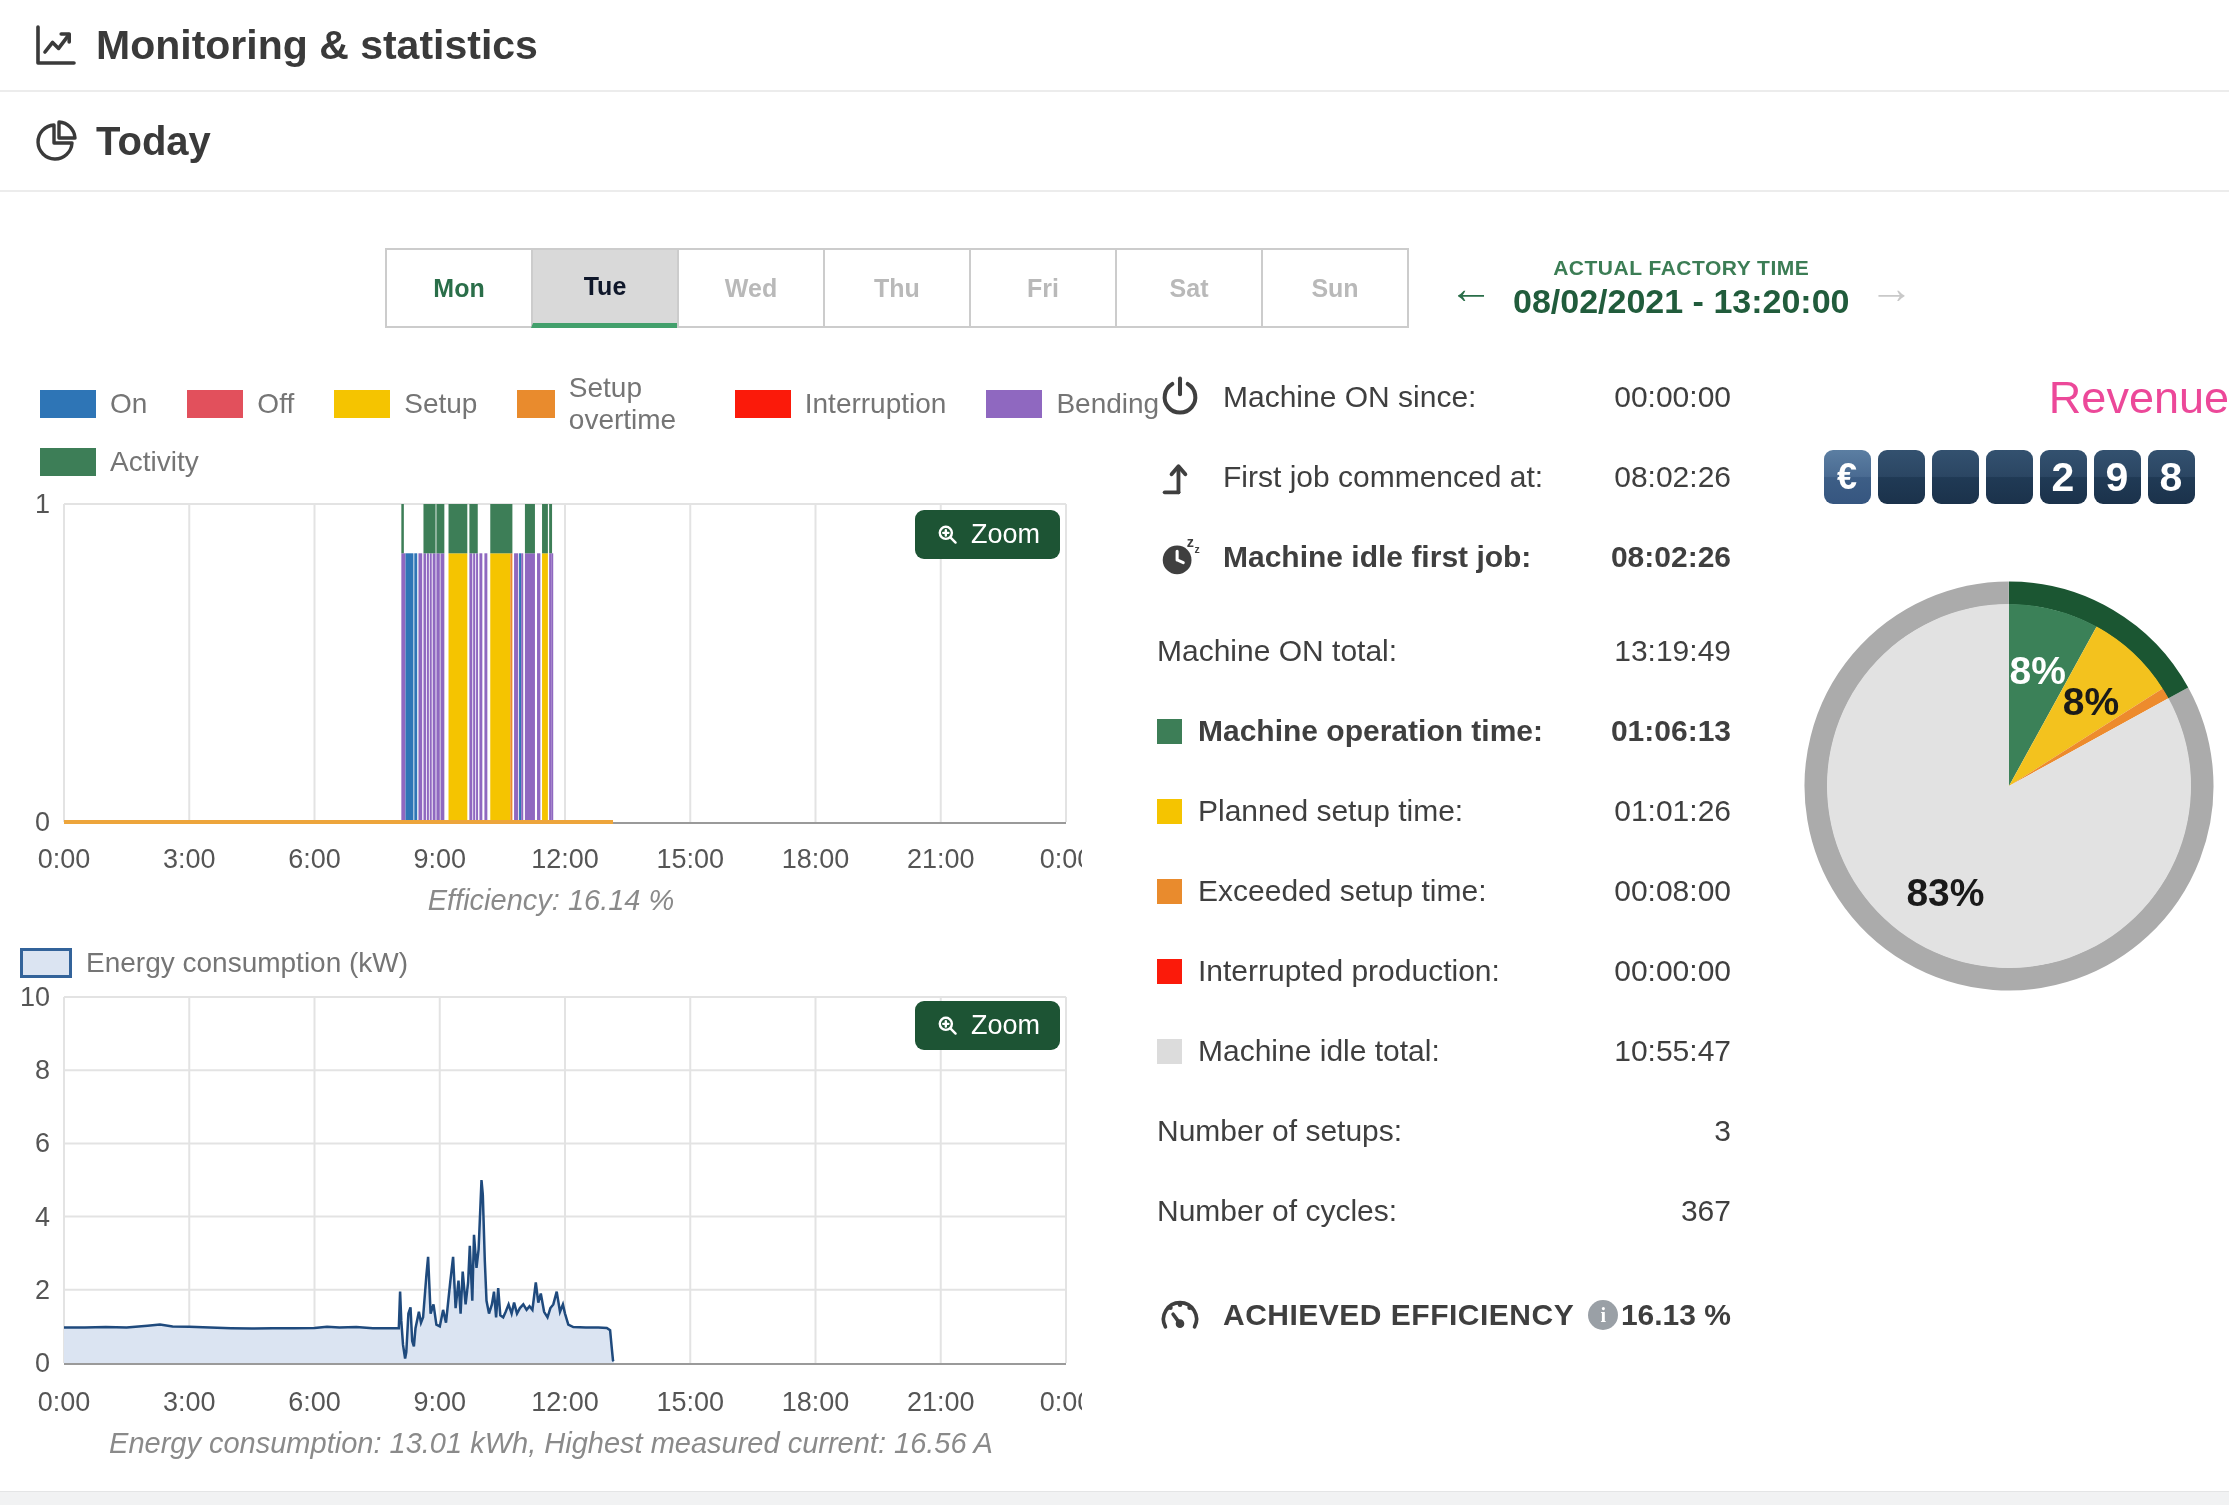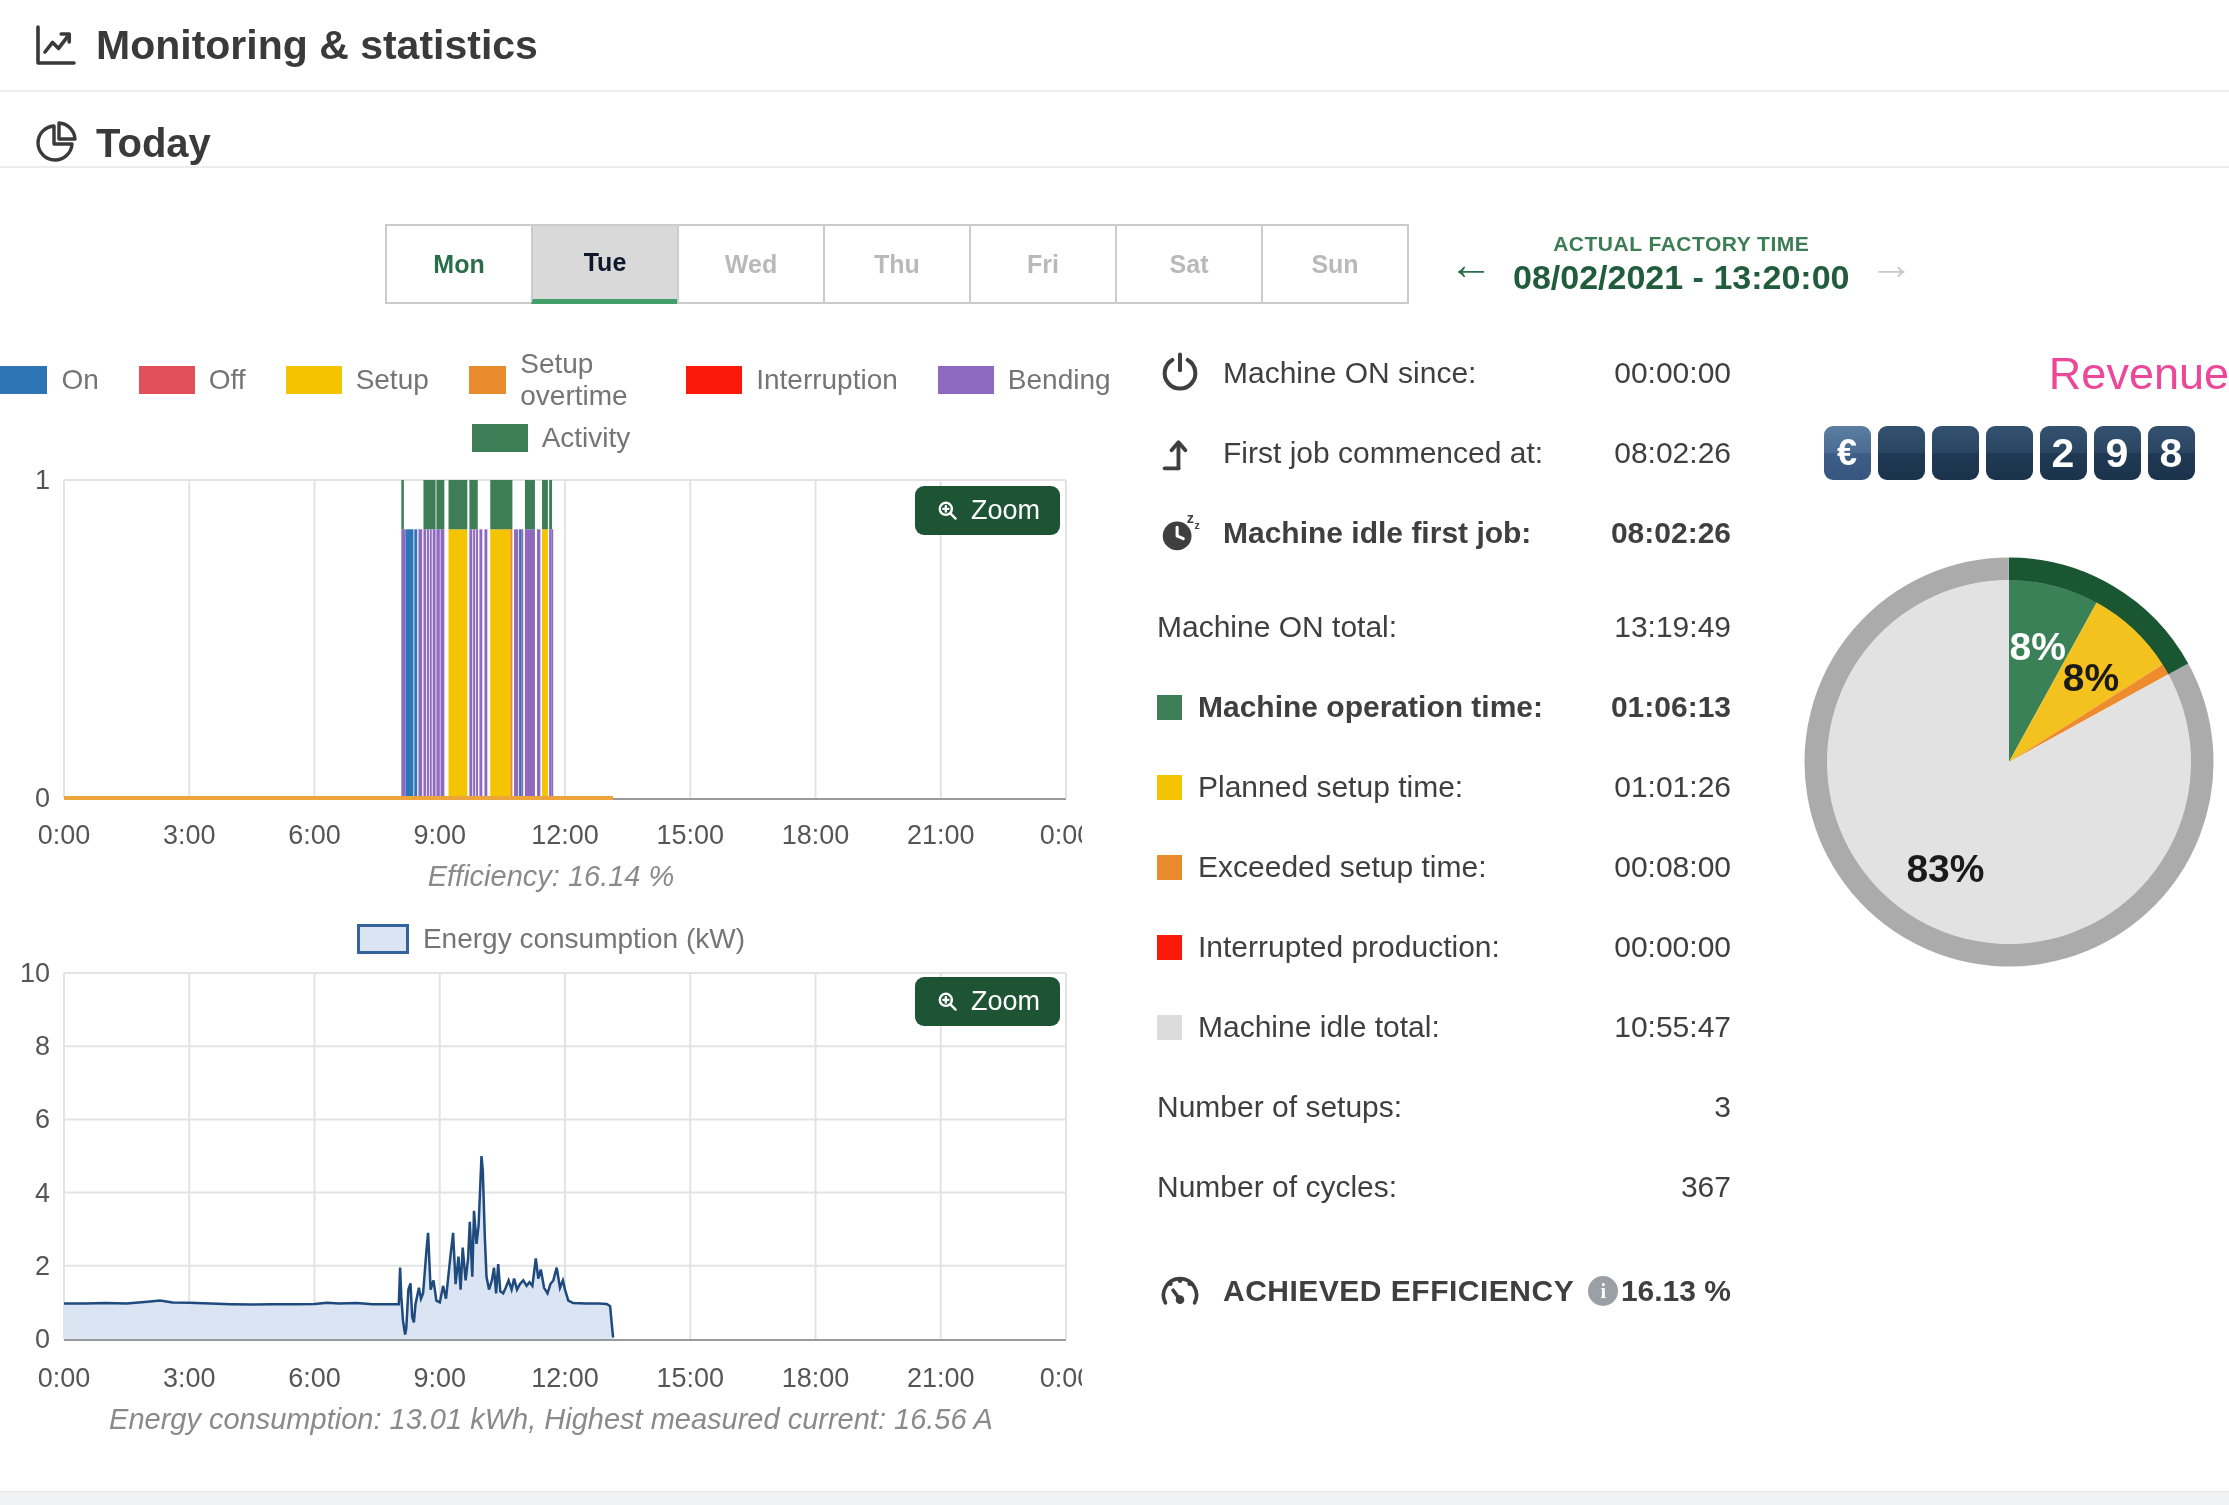--- a/index.html
+++ b/index.html
@@ -1,41 +1,41 @@
 <!DOCTYPE html>
 <html><head>
 <meta charset="utf-8">
 <style>
   html,body{margin:0;padding:0;background:#fff;}
   body{width:2229px;height:1505px;position:relative;overflow:hidden;
        font-family:"Liberation Sans", sans-serif;color:#3d3d3d;}
   .titlebar{height:92px;border-bottom:2px solid #ececec;display:flex;align-items:center;padding-left:32px;box-sizing:border-box;}
   .titlebar .ttl{font-size:41px;font-weight:700;color:#3a3a3a;margin-left:16px;}
-  .sectionbar{height:76px;border-bottom:2px solid #ececec;display:flex;align-items:flex-end;padding-left:32px;box-sizing:border-box;}
+  .sectionbar{height:100px;border-bottom:2px solid #ececec;display:flex;align-items:center;padding-left:32px;box-sizing:border-box;}
   .sectionbar .ttl{font-size:40px;font-weight:700;color:#3a3a3a;margin-left:16px;}
   .hicon{width:48px;height:48px;display:inline-flex;}
   .content{padding-top:56px;}
   .toolbar-row{display:flex;align-items:center;margin-left:385px;}
   .tabs{display:flex;}
   .tab{width:148px;height:80px;border:2px solid #ccc;margin-left:-2px;background:#fff;
        display:flex;align-items:center;justify-content:center;font-size:25px;font-weight:700;
        color:#b9b9b9;box-sizing:border-box;cursor:pointer;}
   .tab:first-child{margin-left:0;text-align:right;}
   .tab.past{color:#2a6e49;}
   .tab.selected{color:#0f172a;background:#d9d9d9;border-bottom:5px solid #43a06c;}
   .factory{display:flex;align-items:center;margin-left:40px;gap:20px;}
   .factory .arrow{font-size:44px;line-height:1;cursor:pointer;}
   .factory .prev{color:#2a6e49;font-weight:700;}
   .factory .next{color:#c9c9c9;}
   .ft-block{text-align:center;}
   .ft-label{font-size:21px;font-weight:700;letter-spacing:.5px;color:#3c7d55;}
   .ft-value{font-size:34px;font-weight:700;color:#215c3c;margin-top:2px;}
   .columns{display:flex;margin-left:20px;margin-top:44px;align-items:flex-start;}
   .charts-col{width:1062px;}
-  .legend{display:flex;justify-content:center;align-items:center;}
+  .legend{display:flex;align-items:center;}
   .legend-item{display:flex;align-items:center;margin:0 20px 10px 20px;}
   .legend-swatch{width:56px;height:28px;margin-right:14px;}
   .legend-label{font-size:28px;color:#757575;}
   .chart-wrap{position:relative;margin-top:6px;}
   .zoom-btn{position:absolute;top:16px;right:22px;display:flex;align-items:center;gap:10px;
             background:#1d5434;color:#fff;font-size:27px;padding:9px 20px;border-radius:9px;
             border:none;cursor:pointer;}
   .caption{font-size:29px;font-style:italic;color:#8a8a8a;text-align:center;margin-top:2px;}
   .energy-legend{margin-top:30px;}
   .energy-swatch{width:52px;height:30px;background:#dbe4f2;border:3px solid #33639a;margin-right:14px;box-sizing:border-box;}

